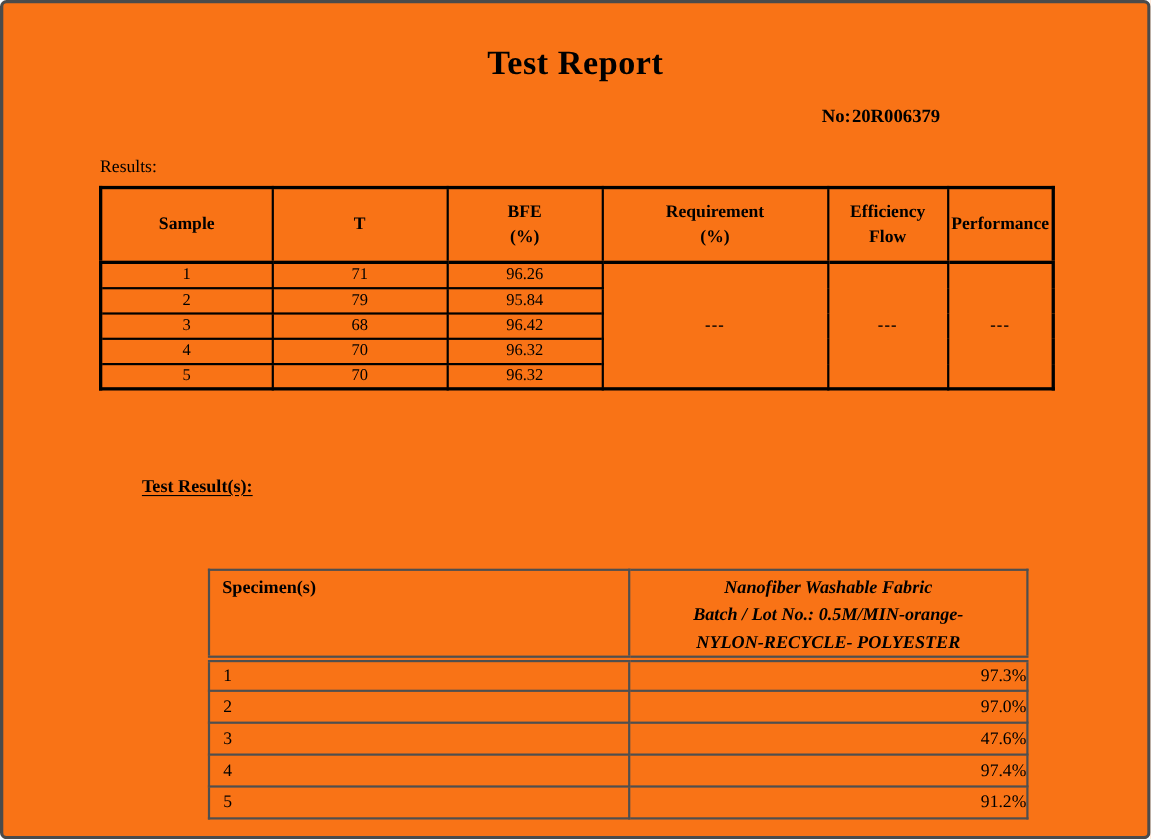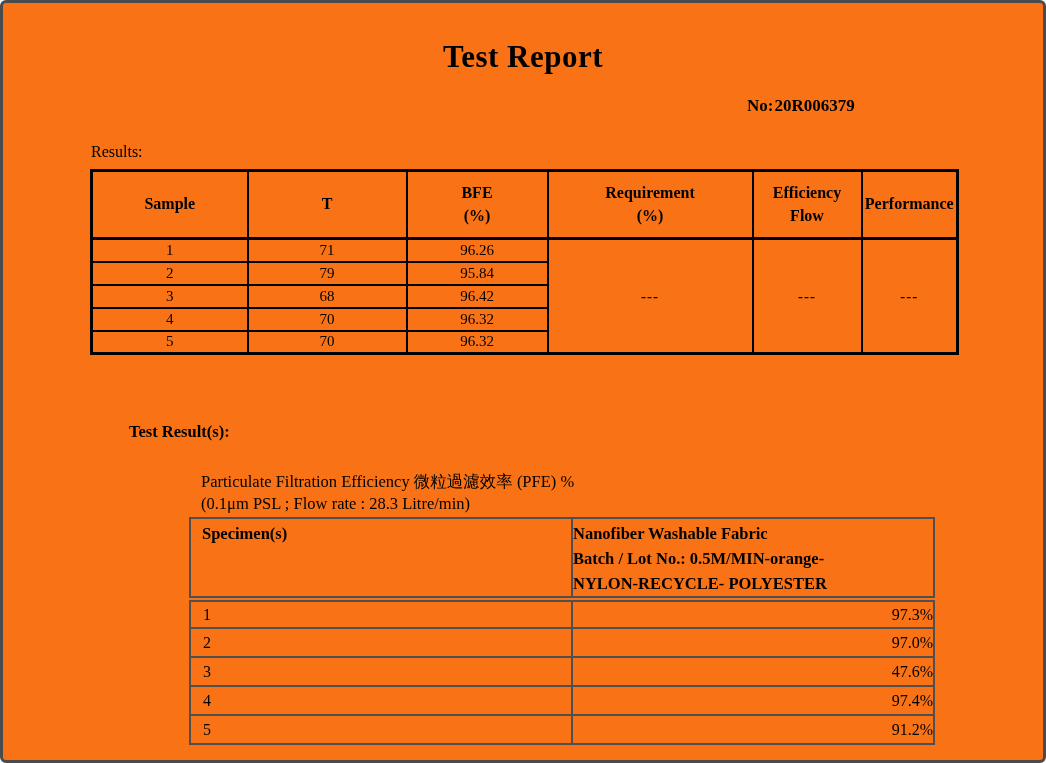--- a/index.html
+++ b/index.html
@@ -71,24 +71,25 @@
     line-height: 1;
   }
   table.t1 td.dash-cell {
     font-size: 15px;
     font-weight: bold;
     letter-spacing: 1px;
   }
   
   .test-results-label {
     position: absolute;
-    top: 419px;
+    top: 429px;
     left: 126px;
     font-size: 16.5px;
     font-weight: bold;
+    text-decoration: underline;
     text-underline-offset: 3px;
   }
   .pfe-line1 {
     position: absolute;
     top: 468px;
     left: 198px;
     font-size: 16.5px;
   }
   .pfe-line2 {
     position: absolute;
@@ -116,24 +117,25 @@
     font-size: 16.5px;
     font-weight: bold;
     border-bottom: 6px double #4f4f4f;
   }
   table.t2 thead th.spec-header {
     text-align: left;
     vertical-align: top;
     padding: 5px 0 0 11px;
   }
   table.t2 thead th.fabric-header {
-    text-align: left;
+    text-align: center;
     vertical-align: top;
     padding-top: 2px;
     line-height: 1.52;
+    font-style: italic;
   }
   table.t2 tbody tr { height: 29px; }
   table.t2 tbody td {
     font-size: 16px;
     line-height: 1;
   }
   table.t2 tbody td.spec-cell {
     text-align: left;
     padding-left: 12px;
   }
@@ -215,22 +217,20 @@
       <tr>
         <td>5</td>
         <td>70</td>
         <td>96.32</td>
       </tr>
     </tbody>
   </table>
 
   <div class="test-results-label">Test Result(s):</div>
 
-  <div class="pfe-line1">Particulate Filtration Efficiency 微粒過濾效率 (PFE) %</div>
-  <div class="pfe-line2">(0.1μm PSL ; Flow rate : 28.3 Litre/min)</div>
 
   <table class="t2">
     <colgroup>
       <col style="width:382px">
         <col style="width:362px">
     </colgroup>
     <thead>
       <tr>
         <th class="spec-header">Specimen(s)</th>
         <th class="fabric-header">

